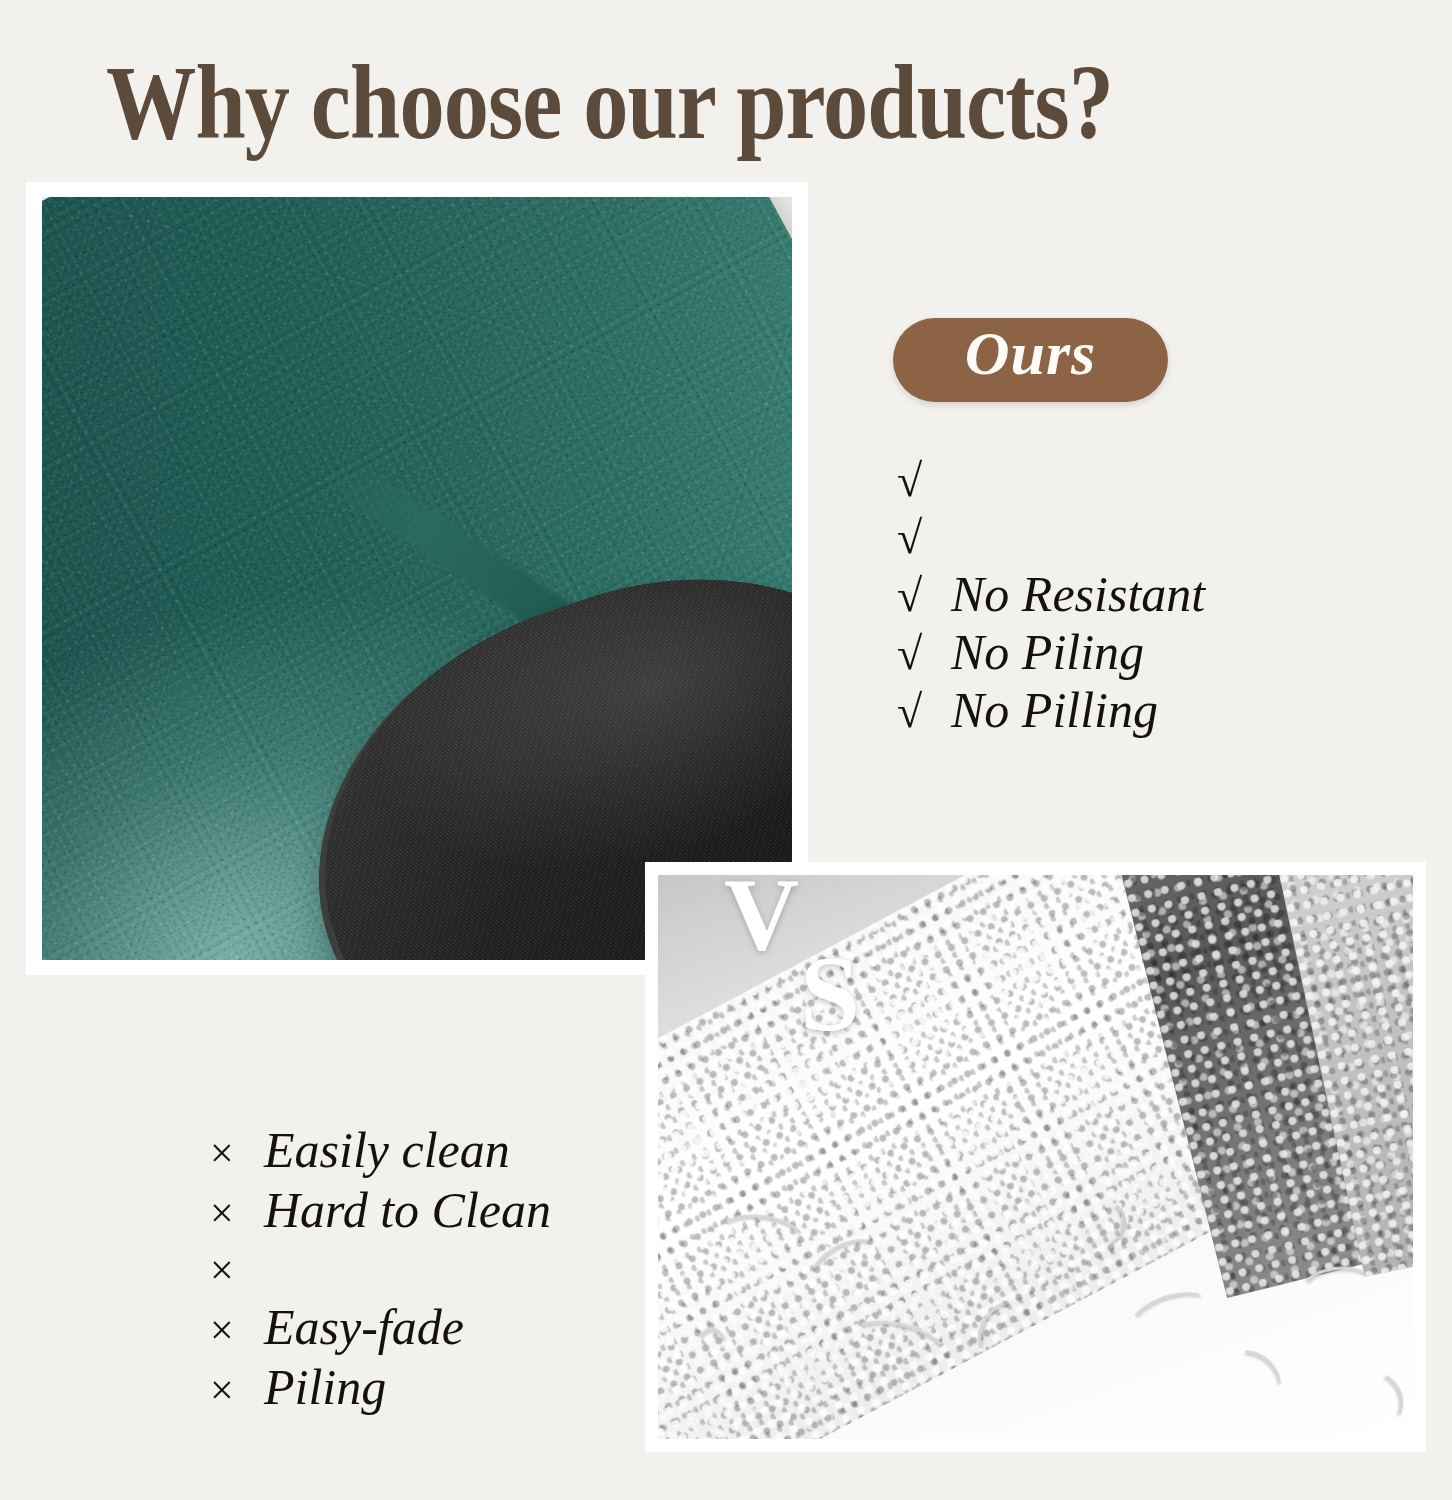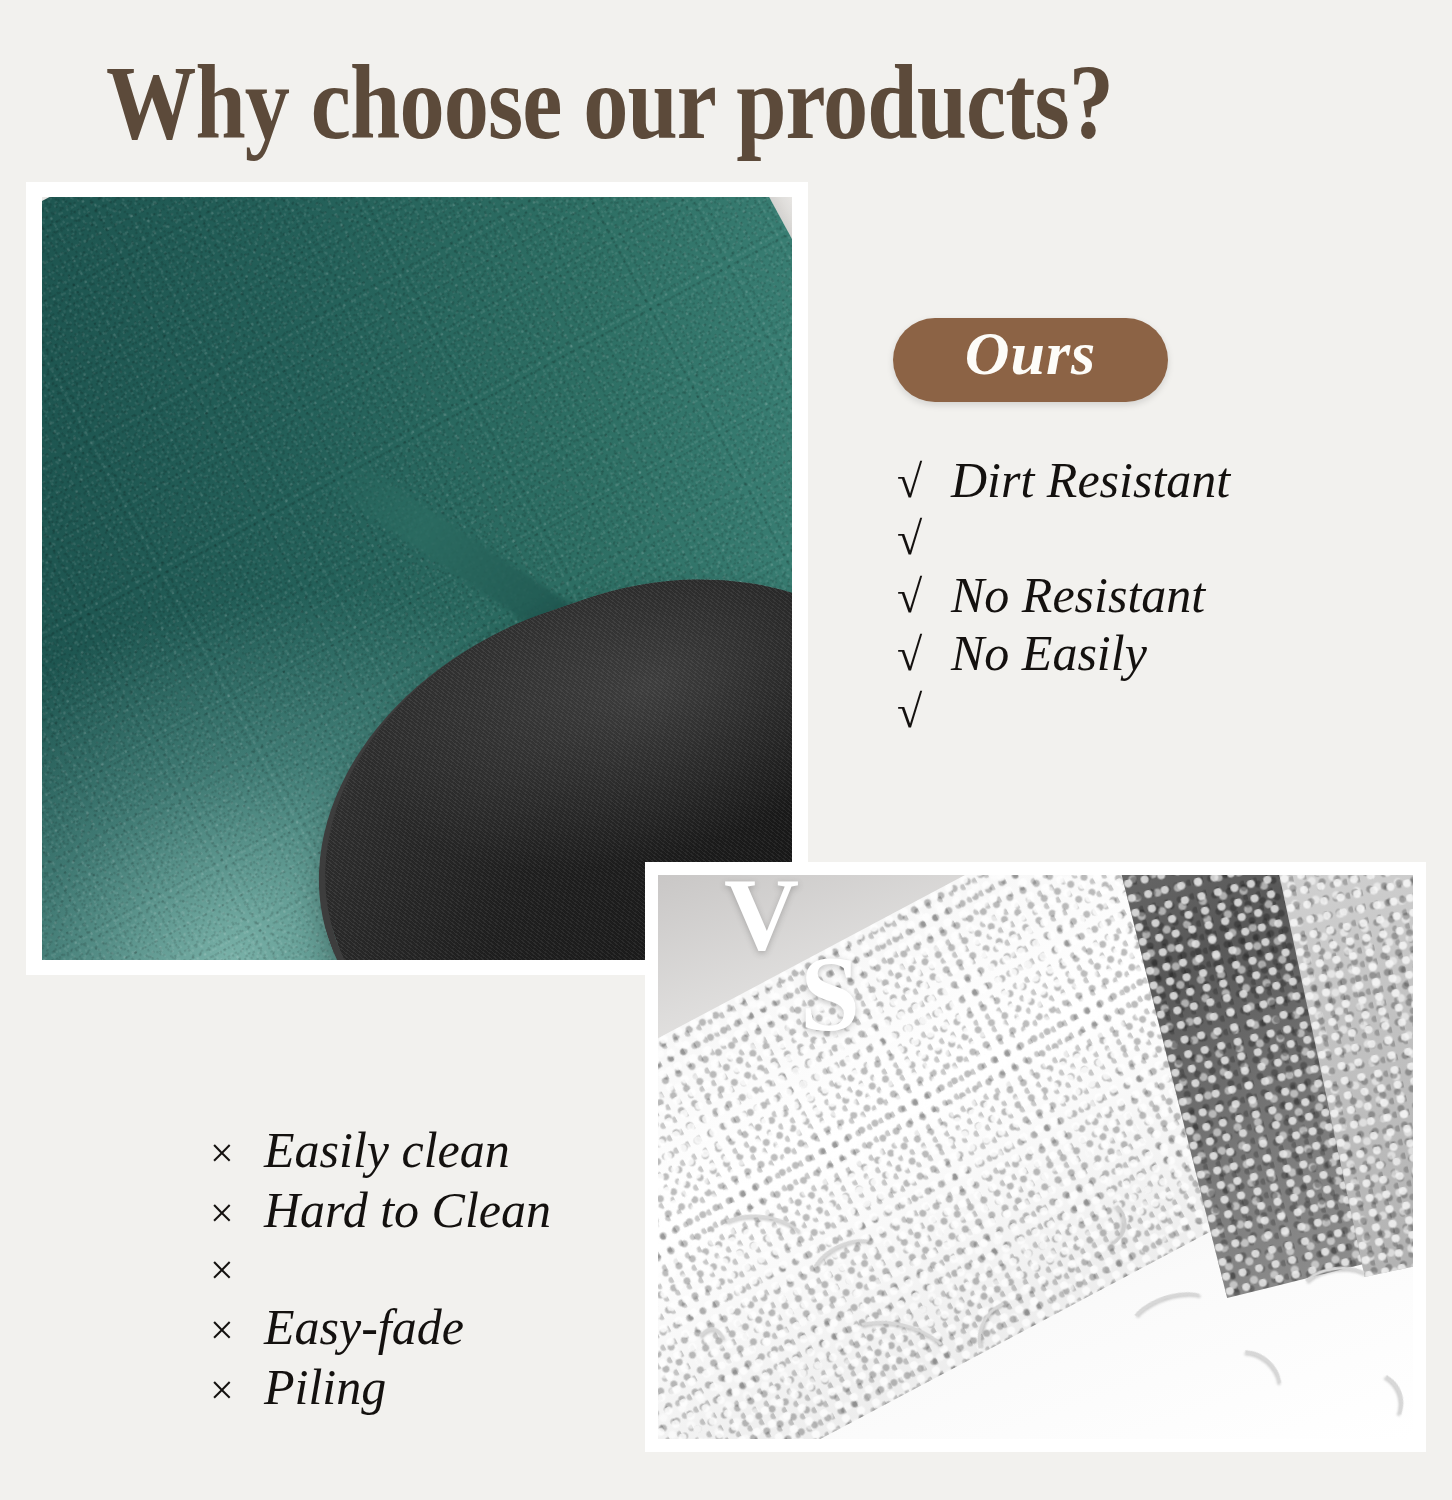--- a/index.html
+++ b/index.html
@@ -302,35 +302,35 @@
   </div>
 
   <div class="vs" id="vs-v">V</div>
   <div class="vs" id="vs-s">S</div>
 
   <div class="badge" id="badge-ours">Ours</div>
 
   <ul class="feature-list" id="list-ours">
     <li>
       <span class="mark">√</span>
-      <span>Dirt Resistant</span>
     </li>
     <li>
       <span class="mark">√</span>
     </li>
     <li>
       <span class="mark">√</span>
       <span>No Resistant</span>
     </li>
     <li>
       <span class="mark">√</span>
-      <span>No Easily</span>
-    </li>
-    <li>
-      <span class="mark">√</span>
+      <span>No Piling</span>
+    </li>
+    <li>
+      <span class="mark">√</span>
+      <span>No Pilling</span>
     </li>
   </ul>
 
 
   <ul class="feature-list" id="list-others">
     <li>
       <span class="mark">×</span>
       <span>Easily clean</span>
     </li>
     <li>

